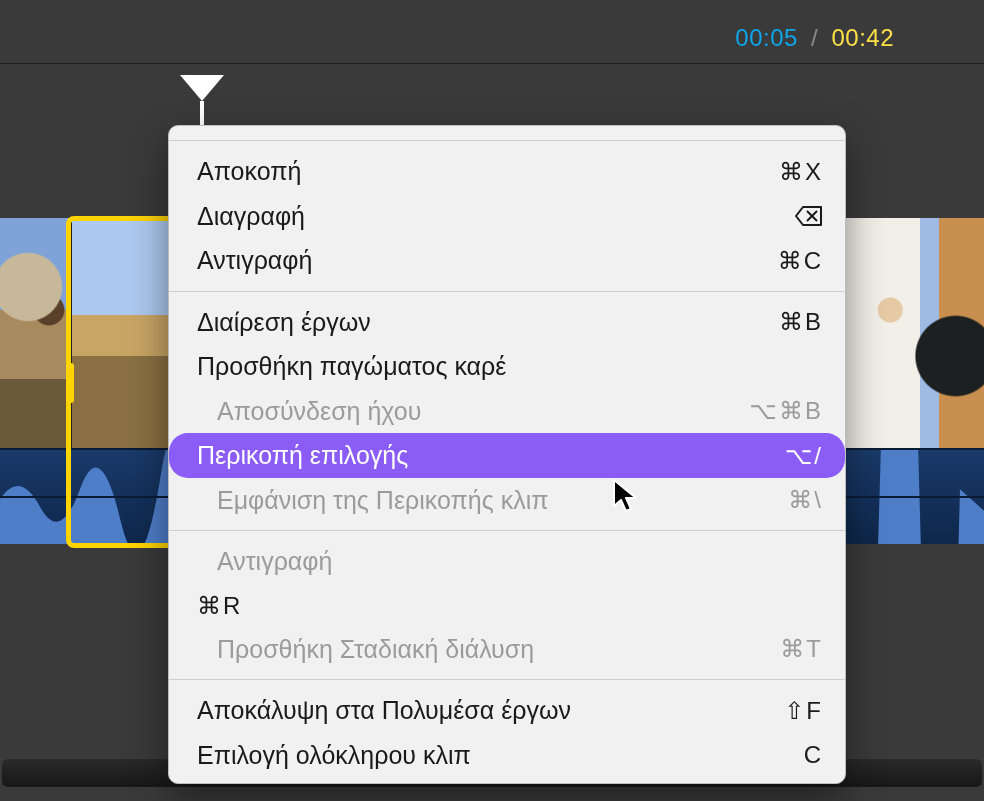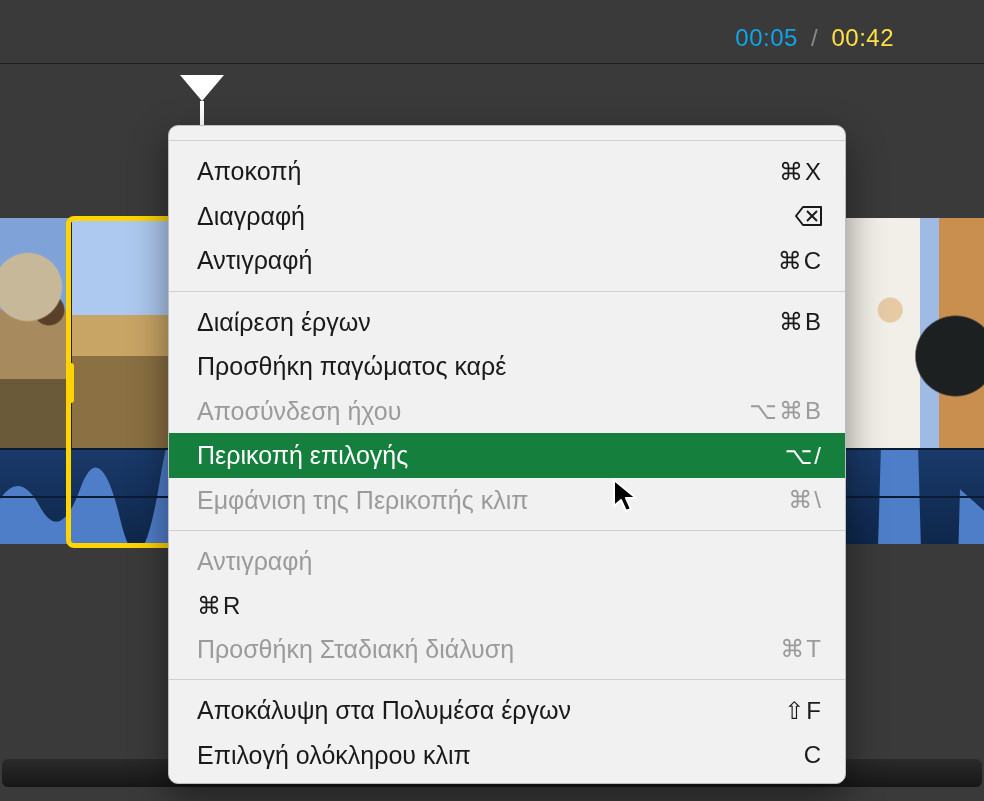--- a/index.html
+++ b/index.html
@@ -131,24 +131,25 @@
       display: flex;
       align-items: center;
       justify-content: space-between;
       padding: 6px 22px 6px 28px;
       font-size: 25px;
       color: #1a1a1a;
       line-height: 1.3;
     }
     .mi .lbl { flex: 1; }
     .mi .sc { color: #1a1a1a; font-size: 24px; letter-spacing: 2px; white-space: nowrap; }
-    .mi.disabled .lbl, .mi.disabled .sc { color: #9b9b9b; }
+    .mi.disabled .lbl, .mi.disabled .sc { color: #9b9b9b; margin-left: 20px; }
     .mi.selected {
-      background: #15803d;
+      background: #8b5cf6;
       color: #fff;
+      border-radius: 19px;
     }
     .mi.selected .lbl, .mi.selected .sc { color: #fff; }
     .sep {
       height: 1px;
       background: #cfcfcf;
       margin: 8px 0;
     }
     .del-icon svg { display: inline-block; vertical-align: -3px; }
     .cursor {
       position: absolute;

